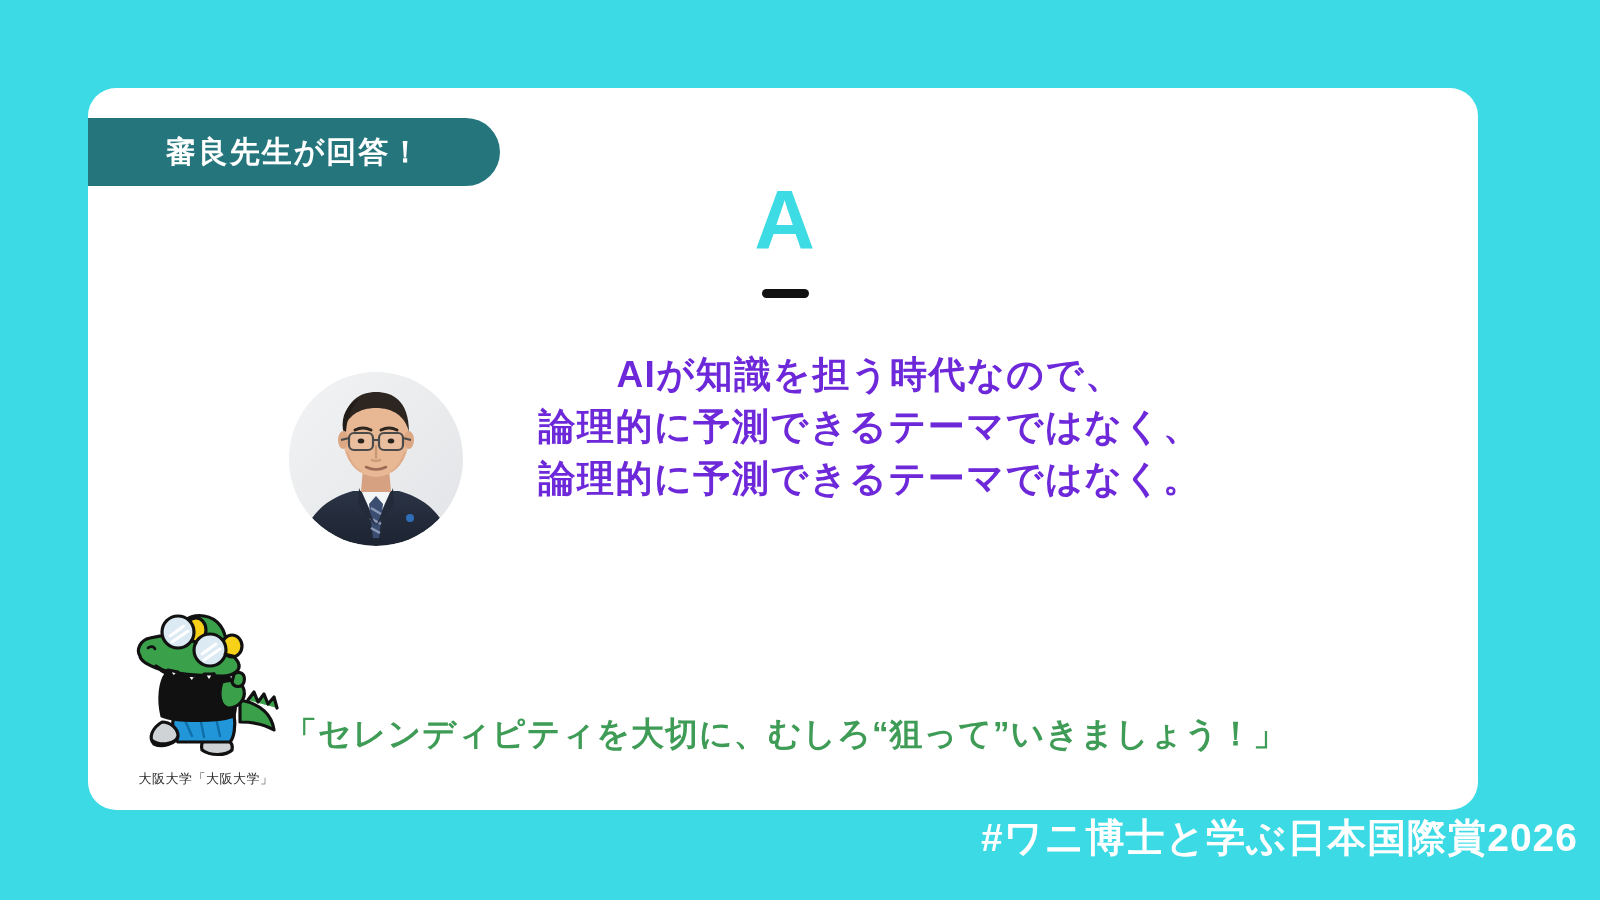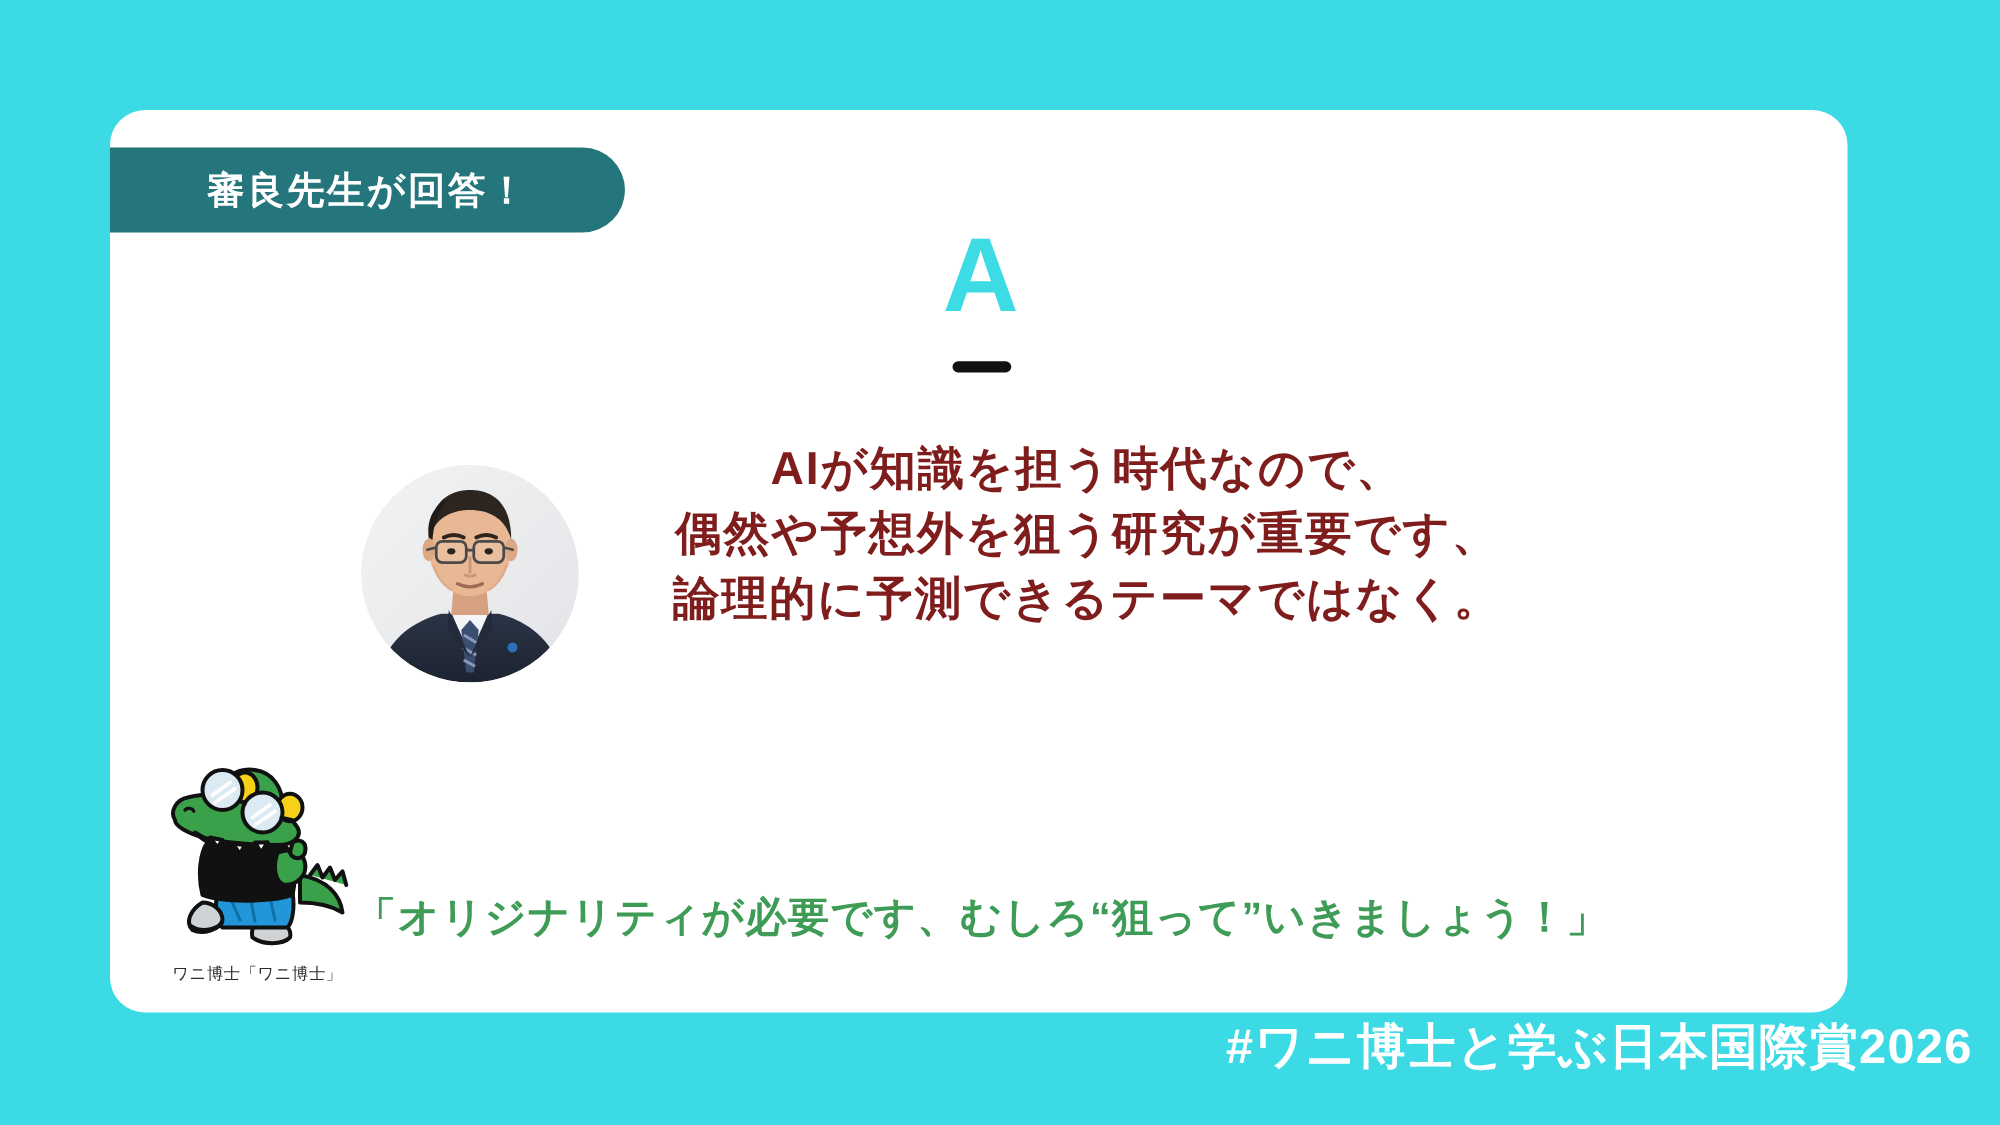--- a/index.html
+++ b/index.html
@@ -86,21 +86,21 @@
   
   #answer-body {
     position: absolute;
     left: 440px;
     top: 349px;
     width: 860px;
     text-align: center;
     font-size: 37px;
     line-height: 52px;
     font-weight: bold;
-    color: #7f1d1d;
+    color: #6d28d9;
     letter-spacing: 1.5px;
   }
   #answer-body .line { display: block; white-space: nowrap; }
   
   #mascot {
     position: absolute;
     left: 122px;
     top: 596px;
     width: 172px;
     height: 166px;
@@ -215,21 +215,21 @@
         <path d="M77 95 Q87 100 97 95" stroke="#9e6a55" stroke-width="2.6" fill="none" stroke-linecap="round"></path>
 
         <path d="M58 80 Q62 94 72 100" stroke="#d9a583" stroke-width="2" fill="none" opacity="0.6"></path>
         <path d="M116 80 Q112 94 102 100" stroke="#d9a583" stroke-width="2" fill="none" opacity="0.6"></path>
       </g>
     </svg>
   </div>
 
   <div id="answer-body">
     <span class="line">AIが知識を担う時代なので、</span>
-    <span class="line">偶然や予想外を狙う研究が重要です、</span>
+    <span class="line">論理的に予測できるテーマではなく、</span>
     <span class="line">論理的に予測できるテーマではなく。</span>
   </div>
 
   <div id="mascot">
     <svg width="172" height="166" viewBox="0 0 172 166">
       <g stroke="#111111" stroke-width="3.2" stroke-linejoin="round" stroke-linecap="round">
 
         <path d="M118 104 C140 108 150 120 152 134 C142 128 128 126 118 126 Z" fill="#3aa14a"></path>
         <path d="M126 104 l6 -8 4 10 6 -8 4 10 6 -7 3 11" fill="#3aa14a"></path>
 
@@ -264,19 +264,19 @@
         <circle cx="56" cy="36" r="16" fill="#dceaf4"></circle>
         <circle cx="88" cy="54" r="16" fill="#dceaf4"></circle>
         <path d="M48 40 l14 -10 M50 46 l16 -11" stroke="#ffffff" stroke-width="3" fill="none"></path>
         <path d="M80 58 l14 -10 M82 64 l16 -11" stroke="#ffffff" stroke-width="3" fill="none"></path>
         <path d="M70 44 L74 47" stroke="#111111" stroke-width="3" fill="none"></path>
         <path d="M103 58 L112 60" stroke="#111111" stroke-width="2.8" fill="none"></path>
       </g>
     </svg>
   </div>
 
-  <div id="mascot-caption">ワニ博士「ワニ博士」</div>
-
-  <div id="quote">「オリジナリティが必要です、むしろ“狙って”いきましょう！」</div>
+  <div id="mascot-caption">大阪大学「大阪大学」</div>
+
+  <div id="quote">「セレンディピティを大切に、むしろ“狙って”いきましょう！」</div>
 
   <div id="hashtag">#ワニ博士と学ぶ日本国際賞2026</div>
 
 </div>
 
 </body></html>

